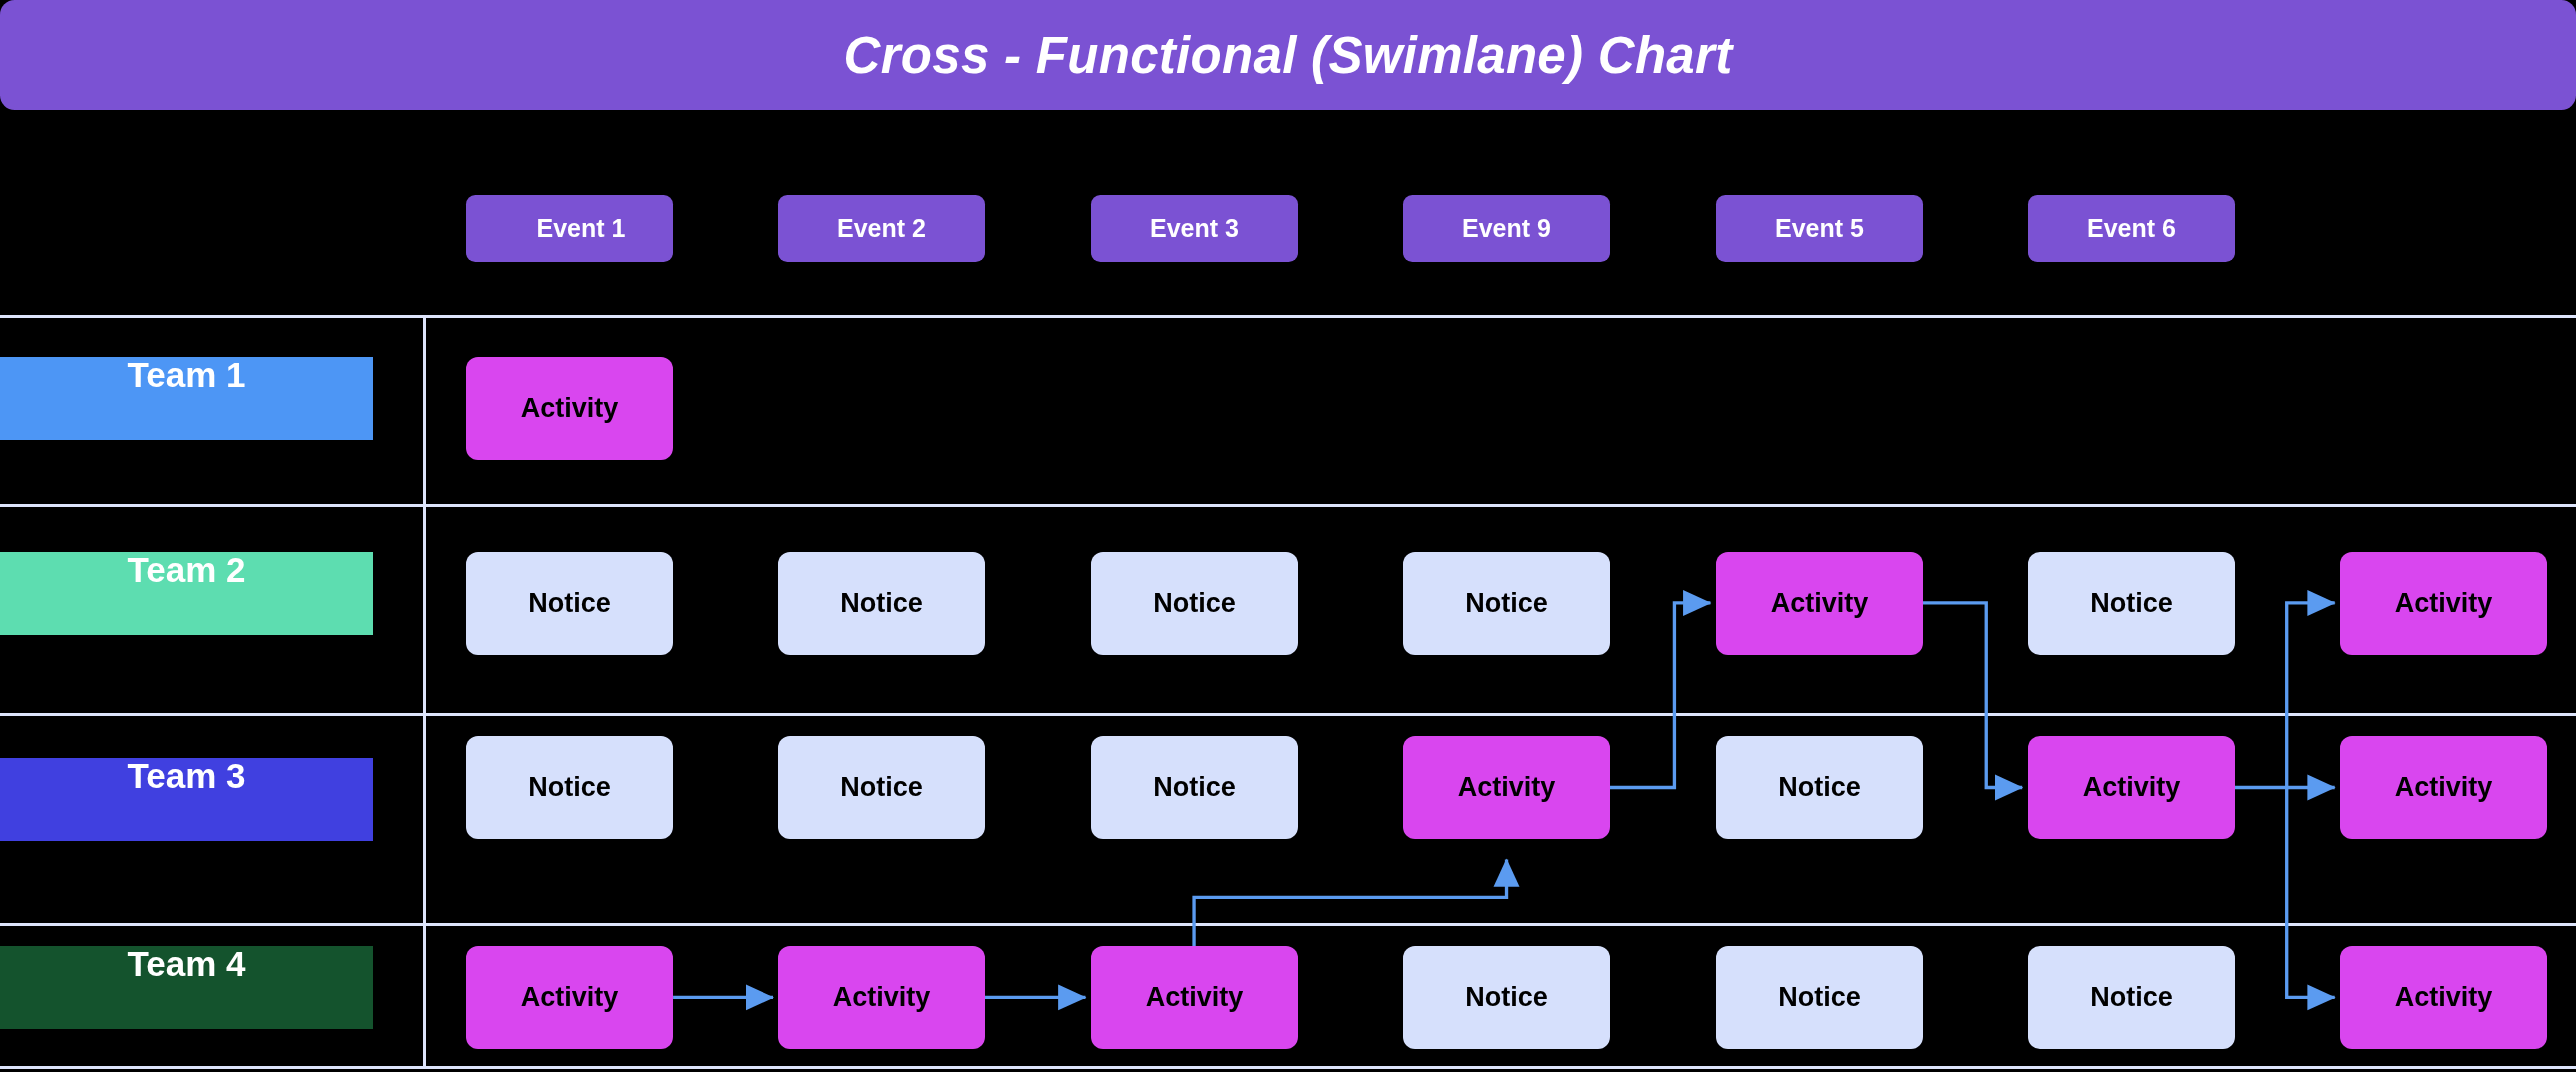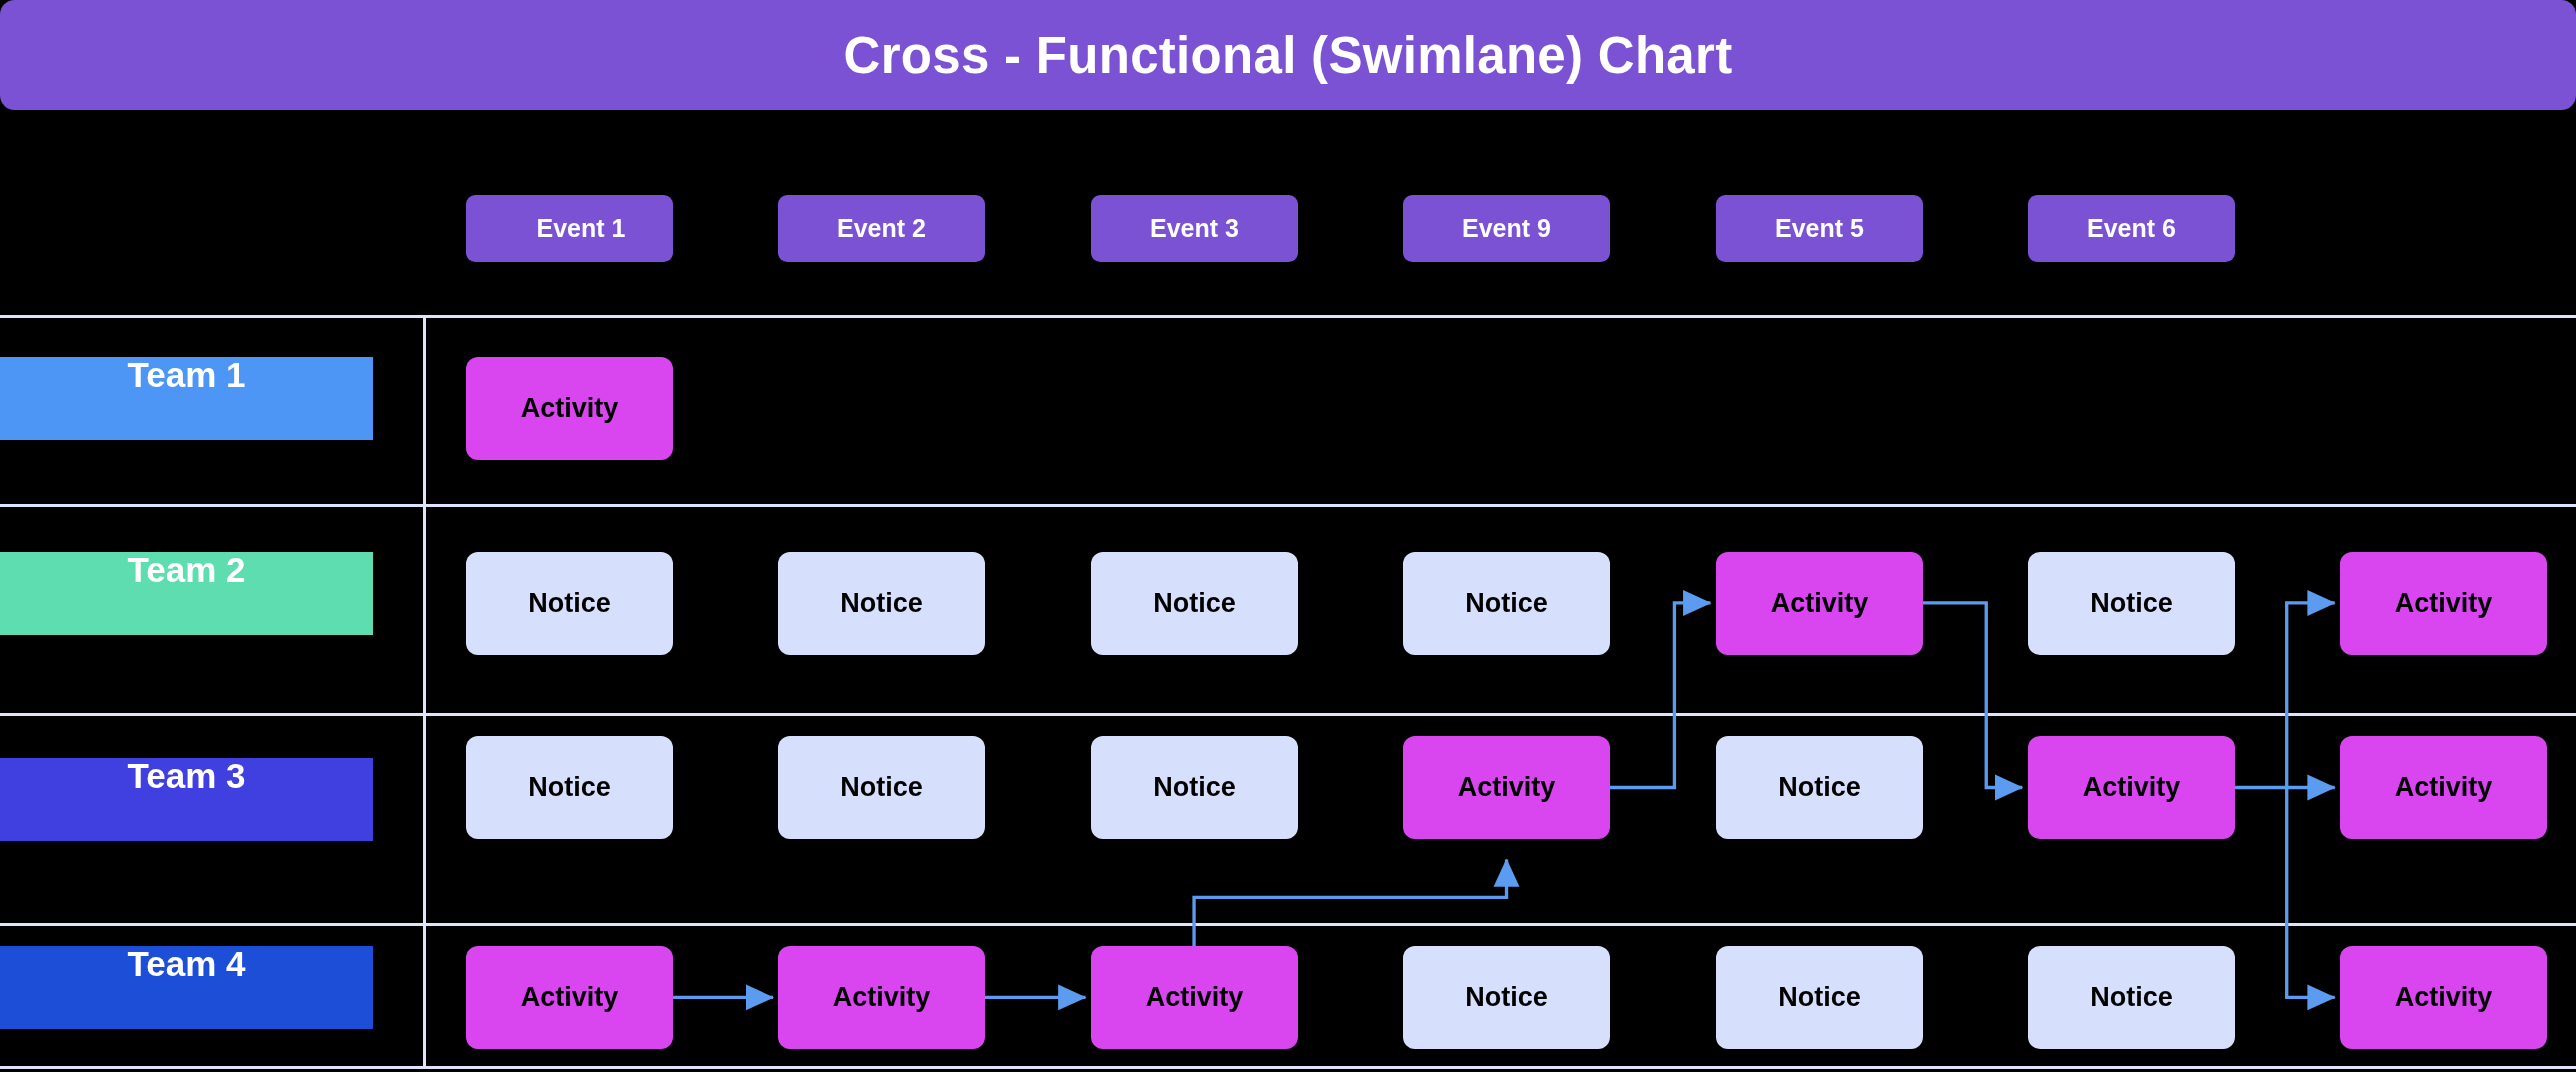--- a/index.html
+++ b/index.html
@@ -10,20 +10,21 @@
     -webkit-font-smoothing:antialiased;
   }
   #stage{position:absolute;inset:0;background:#000;}
 
   
   .title-bar{
     position:absolute;left:0;top:0;width:2576px;height:110px;
     background:#7B52D3;border-radius:14.7px;
     display:flex;align-items:center;justify-content:center;
     box-sizing:border-box;
+    font-style:italic;
   }
   .title-text{
     color:#FFFFFF;font-size:51px;font-weight:bold;letter-spacing:0.3px;
     white-space:nowrap;line-height:1;
   }
 
   
   .events-layer{position:absolute;left:0;top:0;width:2576px;height:1072px;}
   .event-pill{
     position:absolute;height:67px;
@@ -104,21 +105,21 @@
 
   <div class="lane-label" style="top:357px;height:83px;background:#4D96F5;">
     <span class="lane-label-text">Team 1</span>
   </div>
   <div class="lane-label" style="top:552px;height:83px;background:#5DDDB0;">
     <span class="lane-label-text">Team 2</span>
   </div>
   <div class="lane-label" style="top:758px;height:83px;background:#4040E0;">
     <span class="lane-label-text">Team 3</span>
   </div>
-  <div class="lane-label" style="top:946px;height:83px;background:#1d4ed8;">
+  <div class="lane-label" style="top:946px;height:83px;background:#14532d;">
     <span class="lane-label-text">Team 4</span>
   </div>
 
   <svg class="conn-layer" viewBox="0 0 3866 1609" width="2576" height="1072" xmlns="http://www.w3.org/2000/svg">
     <defs>
       <marker id="arrowR" markerWidth="9" markerHeight="9" refX="8.2" refY="4.5" orient="auto" markerUnits="strokeWidth">
         <path d="M0,0.6 L8.5,4.5 L0,8.4 z" fill="#5B9BF0"></path>
       </marker>
     </defs>
     <g fill="none" stroke="#5B9BF0" stroke-width="5">

